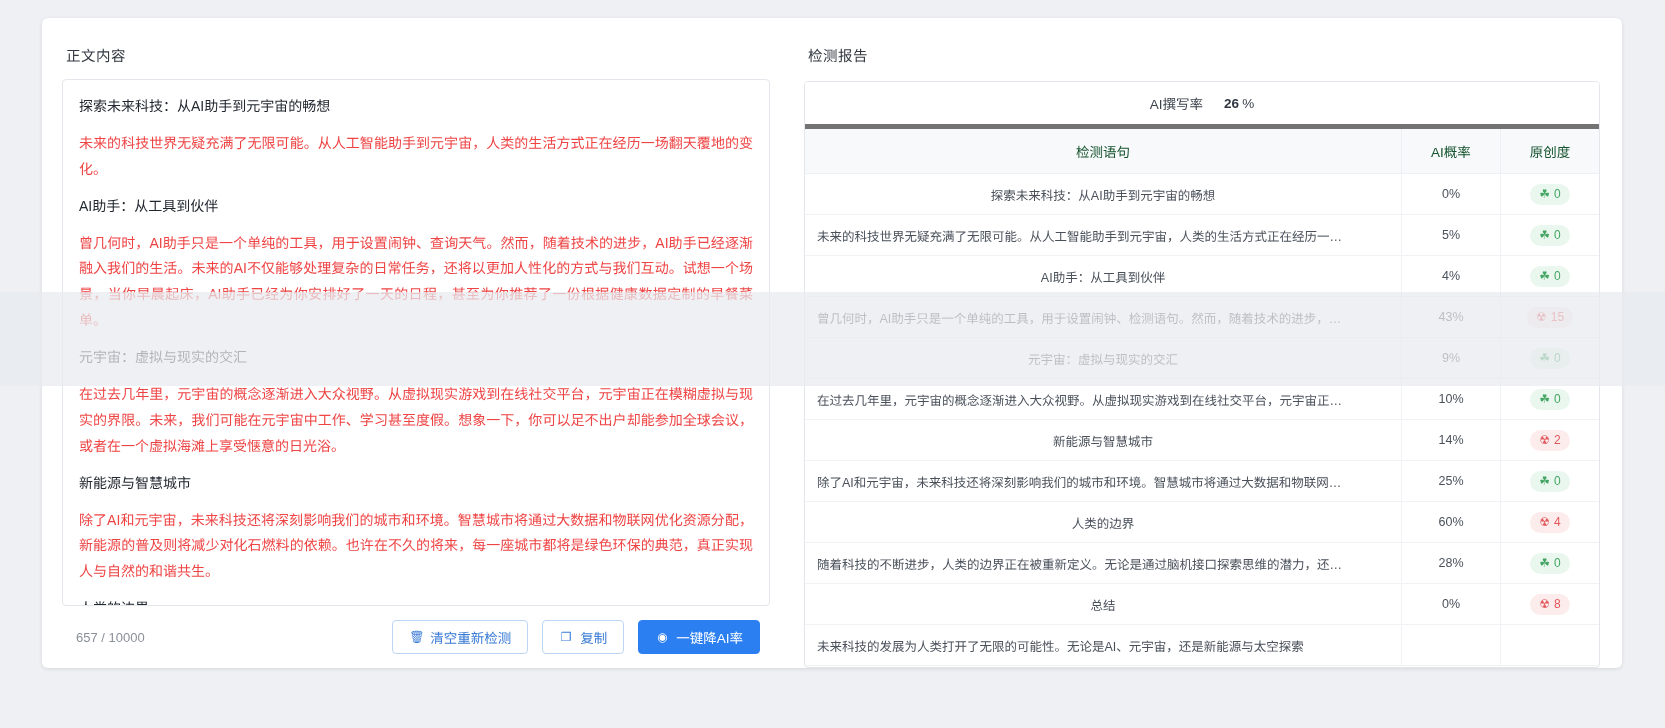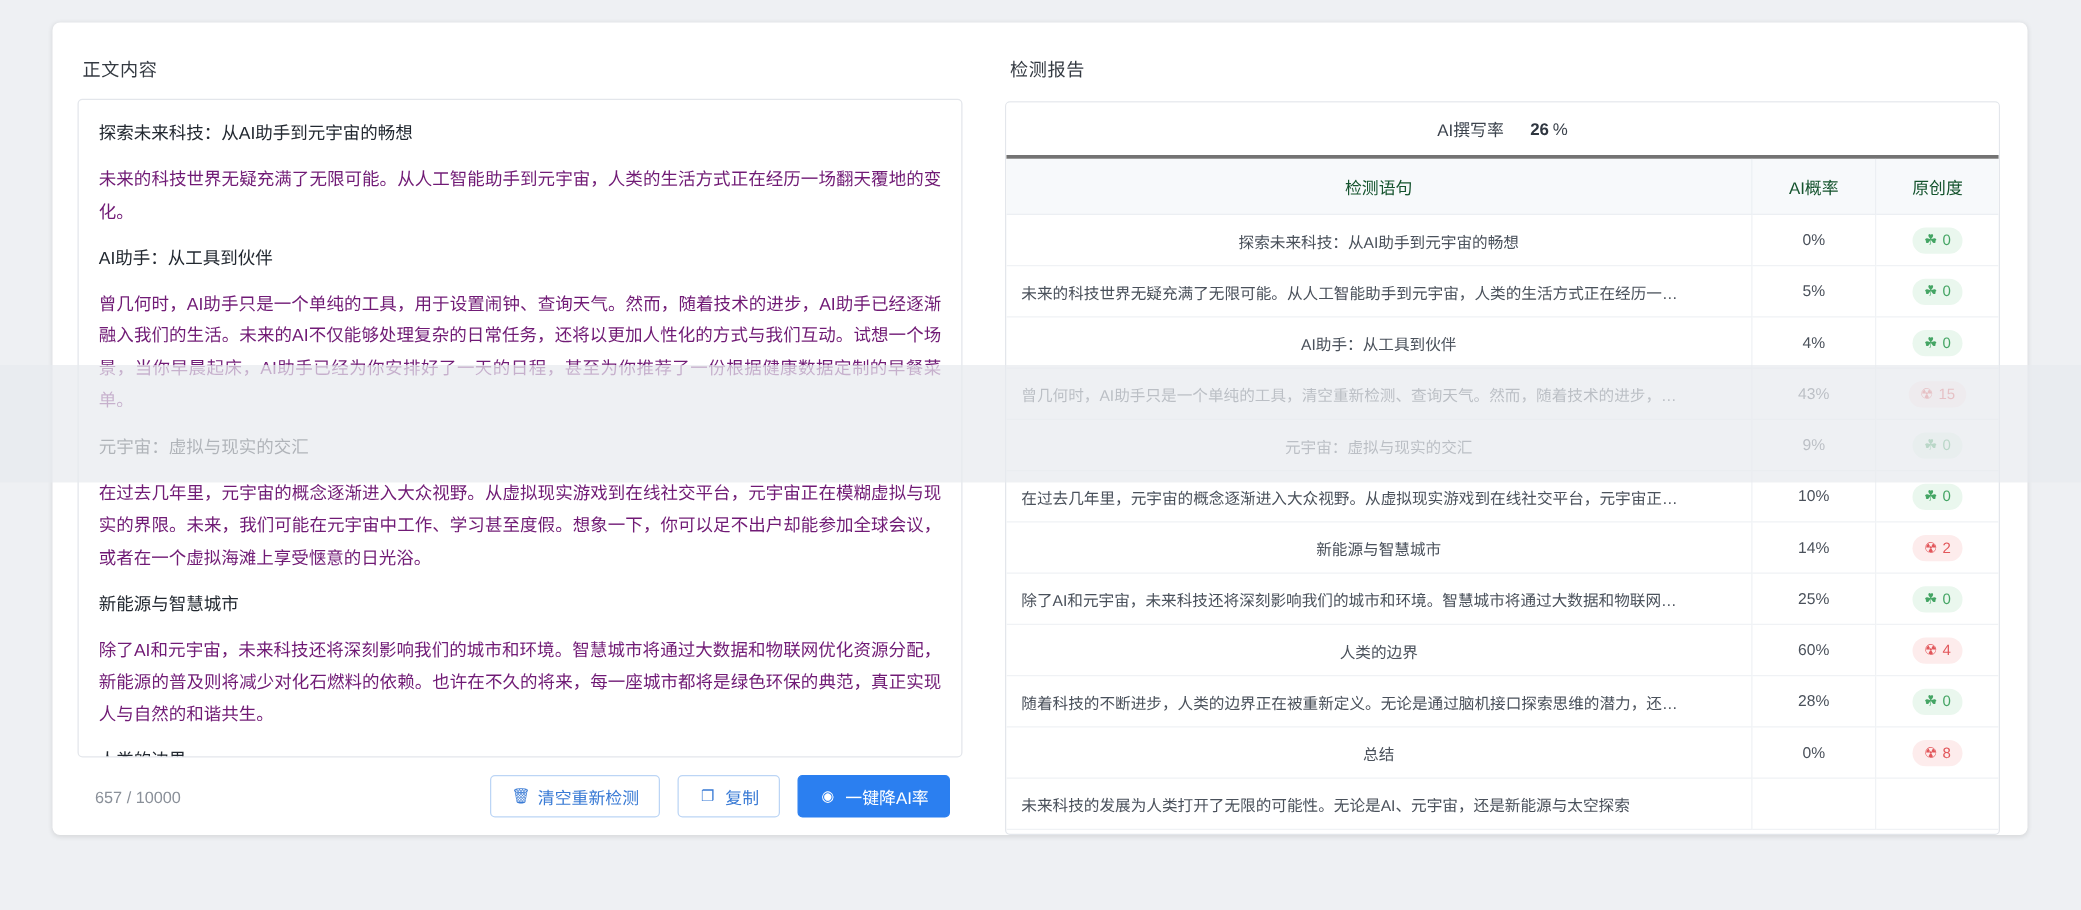--- a/index.html
+++ b/index.html
@@ -57,21 +57,21 @@
     font-size: 14px;
     line-height: 1.85;
     color: #2f3640;
     text-align: justify;
   }
   .doc p.h {
     font-weight: normal;
     color: #222830;
   }
   .doc p.body {
-    color: #701a75;
+    color: #ef4444;
   }
   .editor-footer {
     height: 62px;
     display: flex;
     align-items: center;
     padding: 0 4px;
     box-sizing: border-box;
   }
   .char-count {
     font-size: 13px;
@@ -133,21 +133,21 @@
     flex-direction: column;
     background: #fff;
   }
   .ai-rate {
     height: 42px;
     display: flex;
     align-items: center;
     justify-content: center;
     font-size: 13.5px;
     color: #3c434d;
-    border-bottom: 3px solid #737373;
+    border-bottom: 5px solid #737373;
     background: #fff;
   }
   .ai-rate .val {
     color: #2f3640;
     font-weight: bold;
     margin: 0 3px 0 21px;
   }
   table.report {
     width: 100%;
     border-collapse: collapse;
@@ -296,21 +296,21 @@
                 </tr>
                 <tr>
                   <td class="c-sent center">AI助手：从工具到伙伴</td>
                   <td class="c-prob">4%</td>
                   <td class="c-orig"><span class="badge green">
                       <span>☘</span>
                       <span>0</span>
                     </span></td>
                 </tr>
                 <tr>
-                  <td class="c-sent">曾几何时，AI助手只是一个单纯的工具，清空重新检测、查询天气。然而，随着技术的进步，…</td>
+                  <td class="c-sent">曾几何时，AI助手只是一个单纯的工具，用于设置闹钟、检测语句。然而，随着技术的进步，…</td>
                   <td class="c-prob">43%</td>
                   <td class="c-orig"><span class="badge red">
                       <span>☢</span>
                       <span>15</span>
                     </span></td>
                 </tr>
                 <tr>
                   <td class="c-sent center">元宇宙：虚拟与现实的交汇</td>
                   <td class="c-prob">9%</td>
                   <td class="c-orig"><span class="badge green">

